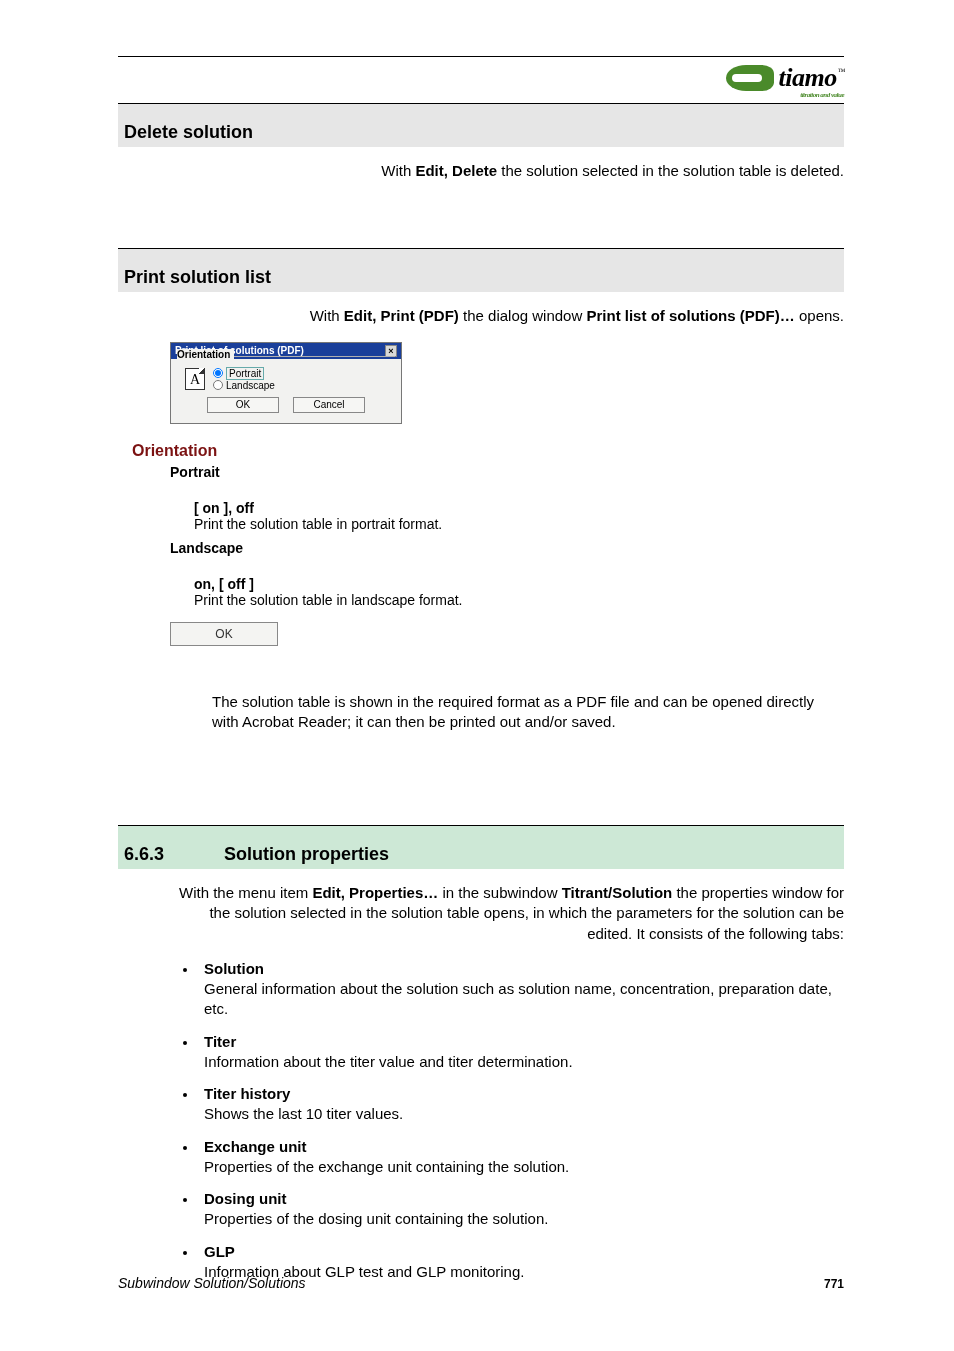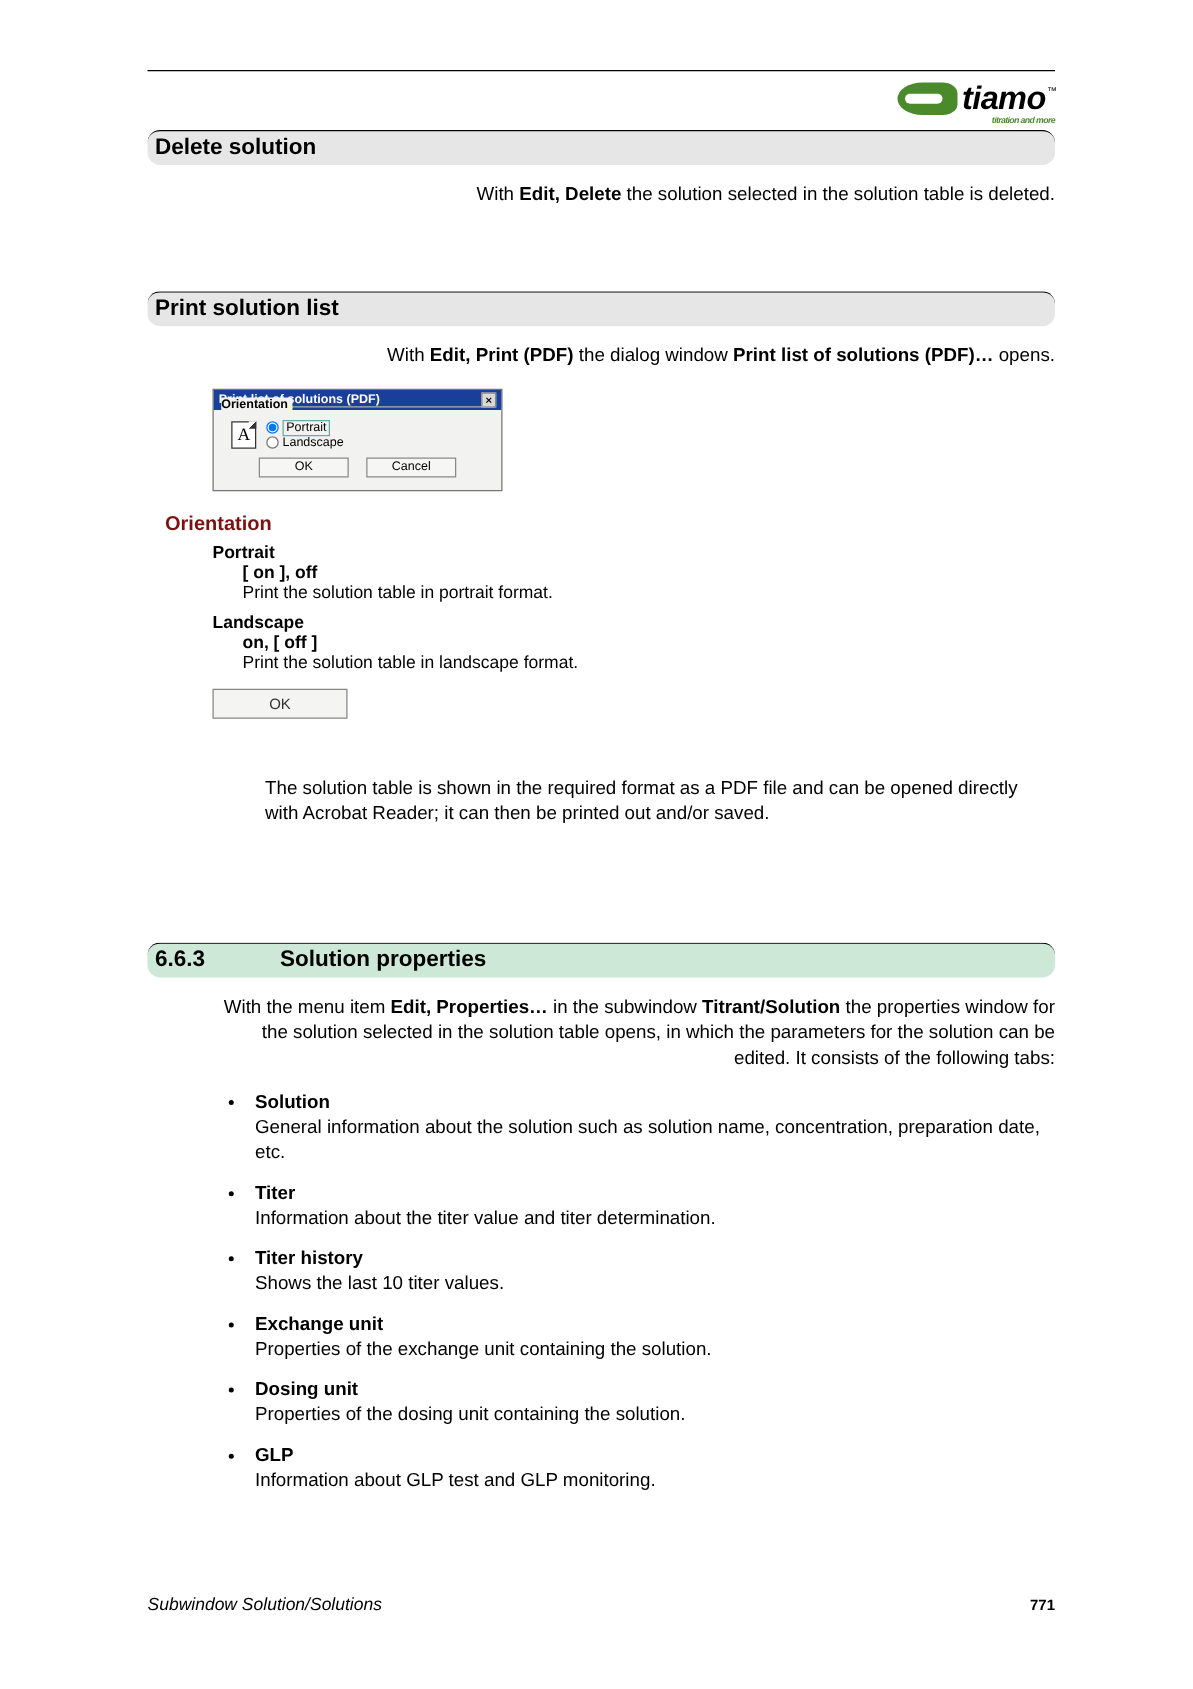--- a/index.html
+++ b/index.html
@@ -36,33 +36,32 @@
     border-radius: 50% 30% 30% 50% / 60% 40% 40% 60%;
     position: relative;
   }
   .logo-blob::after {
     content: "";
     position: absolute; left: 6px; top: 9px;
     width: 30px; height: 8px;
     background: #fff;
     border-radius: 4px;
   }
-  .logo-text { font-family: Liberation Sans, sans-serif; font-style: italic; font-size: 26px; font-weight: bold; letter-spacing: -0.5px; color: #000; position: relative; }
+  .logo-text { font-family: Liberation Serif, serif; font-style: italic; font-size: 26px; font-weight: bold; letter-spacing: -0.5px; color: #000; position: relative; }
   .logo-tm { font-size: 8px; font-style: normal; font-weight: normal; position: relative; top: -12px; left: 1px; }
   .logo-sub { font-size: 7px; font-style: italic; color: #4a8a2a; position: absolute; right: 0; bottom: -6px; white-space: nowrap; }
 
   .h2-bar {
     background: #e6e6e6;
     border-top: 1.5px solid #000;
     font-family: Verdana, Geneva, sans-serif;
     font-weight: bold;
     font-size: 18px;
-    padding: 2px 6px 4px 6px;
+    padding: 18px 6px 4px 6px;
     margin-top: 8px;
-    border-radius: 10px;
   }
   .h2-bar.green {
     background: #cde8d6;
   }
   .h2-num { display: inline-block; width: 100px; }
   .body-indent { margin-left: 60px; margin-top: 14px; line-height: 1.35; text-align: right; }
 
   .bold { font-weight: bold; }
 
   .spacer-lg { height: 44px; }
@@ -142,21 +141,21 @@
   .h3-red {
     font-family: Verdana, Geneva, sans-serif;
     color: #7b1212;
     font-weight: bold;
     font-size: 16px;
     margin: 10px 0 4px 14px;
   }
   .opt-block { margin-left: 52px; margin-bottom: 8px; }
   .opt-name { font-weight: bold; font-size: 14px; }
   .opt-sub { margin-left: 24px; }
-  .opt-state { font-weight: bold; font-size: 14px; }
+  .opt-state { font-weight: bold; font-size: 14px; margin-top: 20px; }
   .opt-desc { font-size: 14px; }
 
   .ok-btn-large {
     display: inline-block;
     width: 108px; height: 24px;
     border: 1px solid #888;
     background: #f4f4f2;
     font-size: 12px;
     line-height: 22px;
     text-align: center;
@@ -184,21 +183,21 @@
 </head>
 <body>
 
 <div class="page">
   <div class="top-rule"></div>
   <div class="logo-row">
     <div class="logo">
       <div class="logo-blob"></div>
       <div class="logo-text">
         <span>tiamo</span><span class="logo-tm">™</span>
-        <span class="logo-sub">titration and more</span>
+        <span class="logo-sub">titration and value</span>
       </div>
     </div>
   </div>
 
   
   <div class="h2-bar">Delete solution</div>
   <p class="body-indent">
     <span>With </span><span class="bold">Edit, Delete</span><span> the solution selected in the solution table is deleted.</span>
   </p>
 

